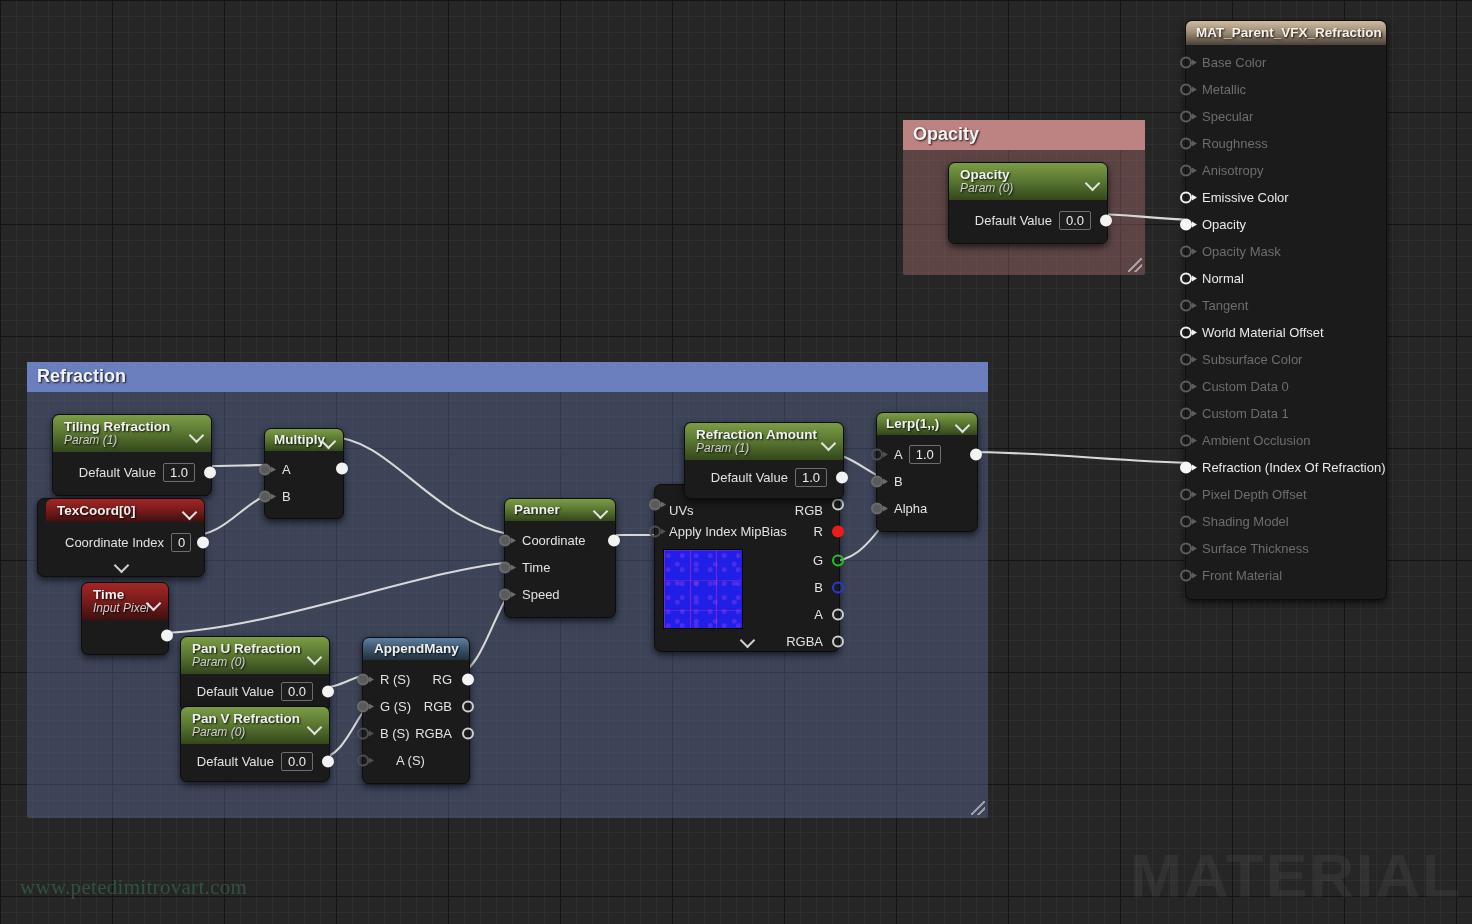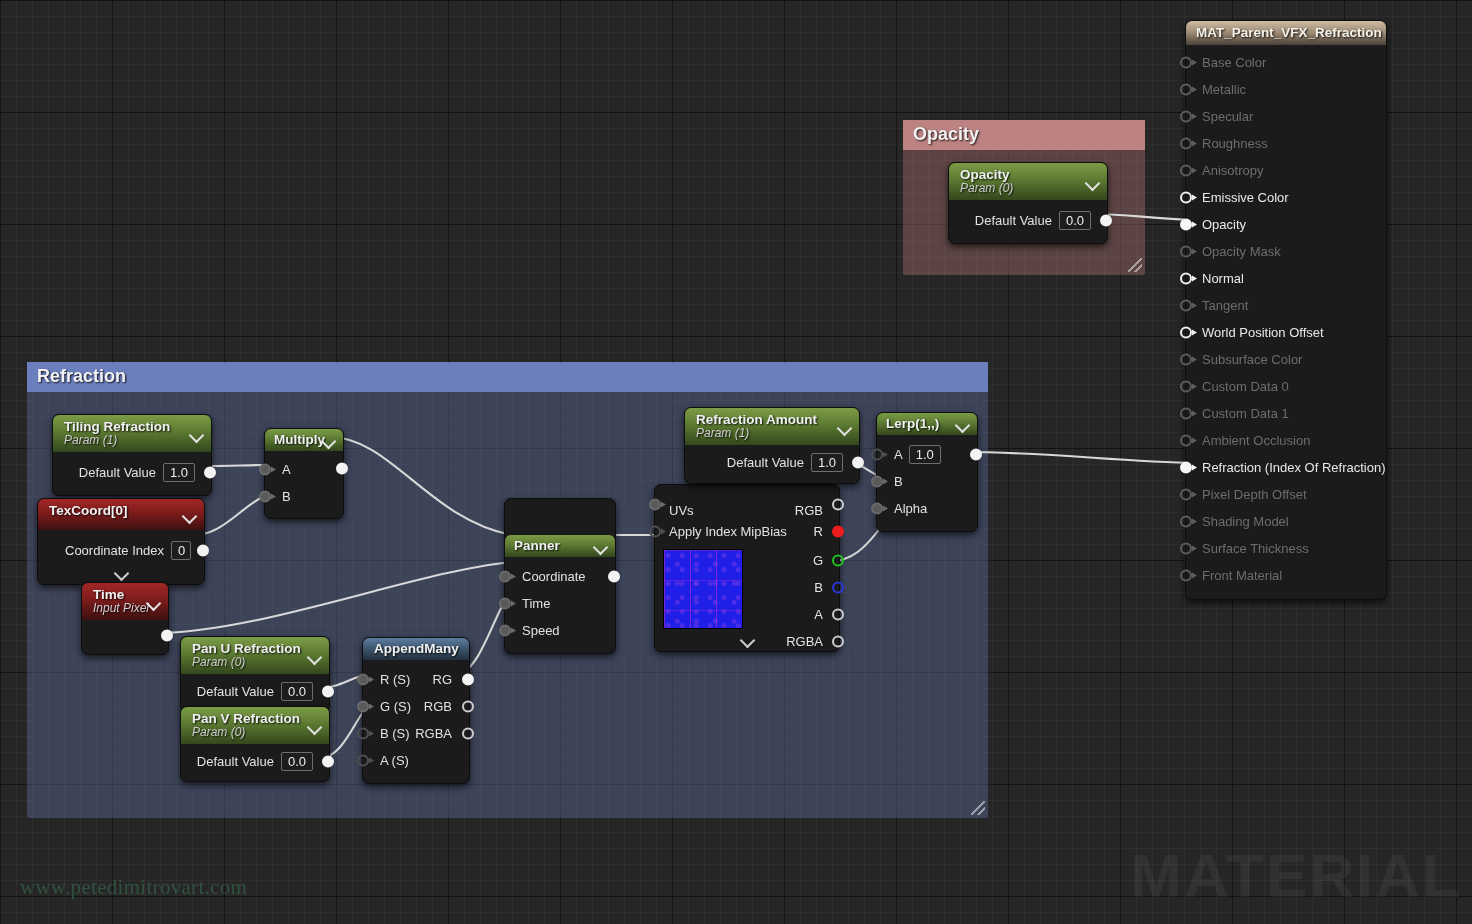--- a/index.html
+++ b/index.html
@@ -287,21 +287,21 @@
       <span class="lbl">Default Value</span>
       <span class="valbox" style="margin-left:7px;">1.0</span>
       <span class="pin out filled nostem">
           <i></i>
         </span>
     </div>
   </div>
 </div>
 
 <div class="node" id="n-texcoord" style="left:37px; top:498px; width:168px;">
-  <div class="n-head head-red" style="padding-bottom:12px;">
+  <div class="n-head head-red" style="padding-bottom:4px;margin-left:8px;">
     <div class="n-title">TexCoord[0]</div>
     <span class="caret"></span>
   </div>
   <div class="n-body" style="padding-bottom:2px;">
     <div class="row" style="padding:0 16px 0 12px;margin-left:15px;">
       <span class="spacer"></span>
       <span class="lbl">Coordinate Index</span>
       <span class="valbox" style="margin-left:7px; min-width:20px;">0</span>
       <span class="pin out filled nostem">
           <i></i>
@@ -418,31 +418,31 @@
       <span class="pin in hollowdim">
           <i></i>
         </span>
       <span class="lbl">B (S)</span>
       <span class="spacer"></span>
       <span class="lbl">RGBA</span>
       <span class="pin out nostem">
           <i></i>
         </span>
     </div>
-    <div class="row" style="padding:0 17px 0 17px;">
+    <div class="row" style="padding:0 17px 0 33px;">
       <span class="pin in hollowdim">
           <i></i>
         </span>
       <span class="lbl">A (S)</span>
     </div>
   </div>
 </div>
 
 <div class="node" id="n-panner" style="left:504px; top:498px; width:112px;">
-  <div class="n-head head-green" style="padding:3px 24px 4px 9px;margin-top:36px;">
+  <div class="n-head head-green" style="padding:3px 24px 4px 9px;">
     <div class="n-title">Panner</div>
     <span class="caret"></span>
   </div>
   <div class="n-body" style="padding:6px 0 9px 0;">
     <div class="row" style="padding-left:17px;">
       <span class="pin in dim">
           <i></i>
         </span>
       <span class="lbl">Coordinate</span>
       <span class="pin out filled nostem">
@@ -514,21 +514,21 @@
           <span class="pin out nostem" style="right:-22px;">
               <i></i>
             </span>
         </div>
       </div>
     </div>
     <div class="caret-bottom" style="margin-top:4px;"></div>
   </div>
 </div>
 
-<div class="node" id="n-refamt" style="left:684px; top:407px; width:176px;">
+<div class="node" id="n-refamt" style="left:684px; top:422px; width:160px;">
   <div class="n-head head-green">
     <div class="n-title">Refraction Amount</div>
     <div class="n-sub">Param (1)</div>
     <span class="caret"></span>
   </div>
   <div class="n-body" style="padding:4px 0 7px 0;">
     <div class="row" style="padding:0 16px 0 10px;">
       <span class="spacer"></span>
       <span class="lbl">Default Value</span>
       <span class="valbox" style="margin-left:7px;">1.0</span>
@@ -632,21 +632,21 @@
       <div class="mrow off">
         <span class="mpin">
           <i></i>
         </span>
         <span>Tangent</span>
       </div>
       <div class="mrow on">
         <span class="mpin">
           <i></i>
         </span>
-        <span>World Position Offset</span>
+        <span>World Material Offset</span>
       </div>
       <div class="mrow off">
         <span class="mpin">
           <i></i>
         </span>
         <span>Subsurface Color</span>
       </div>
       <div class="mrow off">
         <span class="mpin">
           <i></i>

